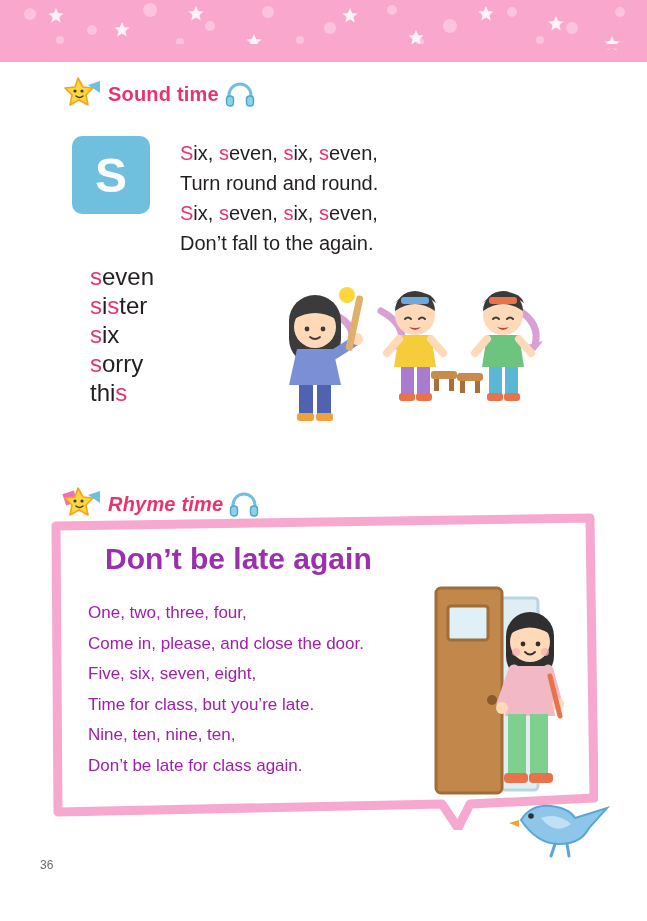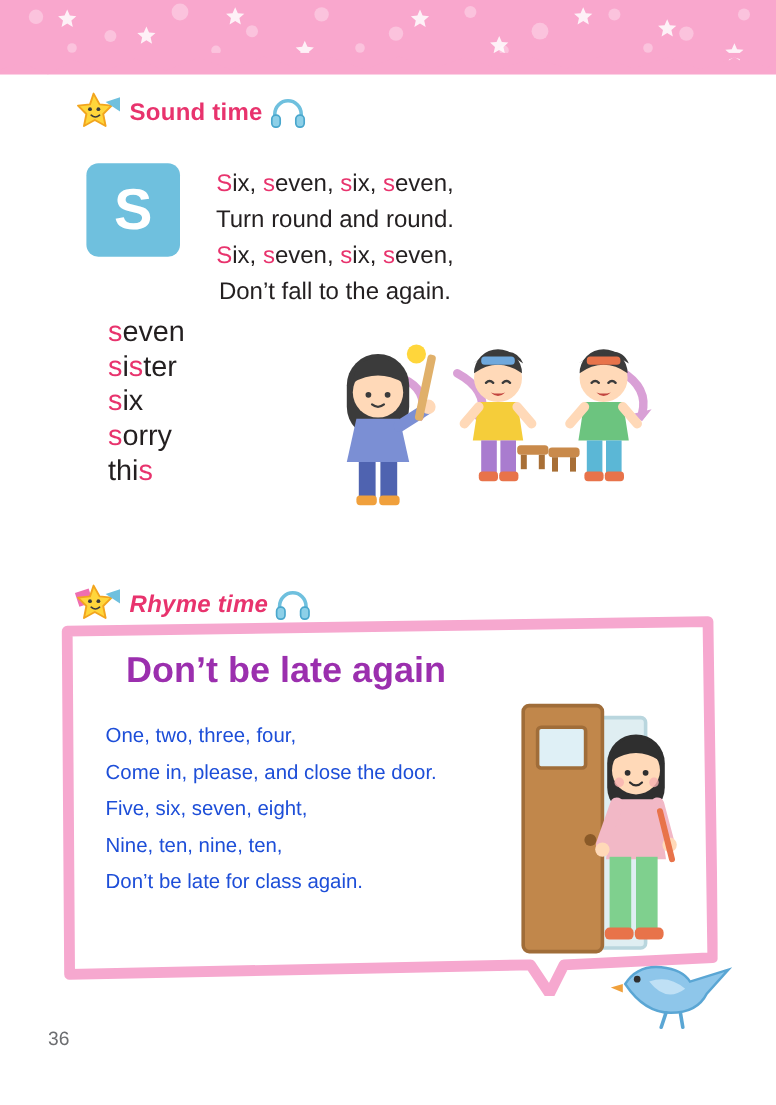--- a/index.html
+++ b/index.html
@@ -76,21 +76,20 @@
     justify-content: center;
     font-family: "Liberation Sans", sans-serif;
   }
 
   .chant {
     position: absolute;
     left: 180px; top: 138px;
     font-size: 20px;
     color: #231f20;
     line-height: 30px;
-    text-align: center;
   }
   .chant div { white-space: nowrap; }
   .hl { color: #e8336d; }
 
   .wordlist {
     position: absolute;
     left: 90px; top: 262px;
     font-size: 24px;
     color: #231f20;
     line-height: 29px;
@@ -123,40 +122,40 @@
     font-size: 30px;
     font-weight: bold;
     color: #9b2fae;
     margin-left: 17px;
   }
 
   .rhyme-lines {
     position: absolute;
     left: 88px; top: 598px;
     font-size: 17px;
-    color: #1d4ed8;
+    color: #a21caf;
     line-height: 30.5px;
   }
   .rhyme-lines div { white-space: nowrap; }
 
   .door-art {
     position: absolute;
     left: 428px; top: 580px;
     width: 160px; height: 225px;
   }
   .bird-art {
     position: absolute;
     left: 505px; top: 790px;
     width: 110px; height: 70px;
   }
 
   .page-number {
     position: absolute;
     left: 40px; top: 858px;
-    font-size: 16px;
+    font-size: 12px;
     color: #6d6e71;
   }
 </style>
 </head>
 <body>
 
 <div class="top-banner">
   <svg class="stars" viewBox="0 0 647 62" preserveAspectRatio="none">
     <rect x="0" y="0" width="647" height="62" fill="#f9a7cd"></rect>
     <g fill="#fbc3dd">
@@ -331,20 +330,21 @@
   <svg class="frame" viewBox="0 0 548 318" preserveAspectRatio="none">
     <path d="M6 14 L540 6 L544 286 L420 292 L408 316 L392 292 L8 300 Z" fill="#ffffff" stroke="#f6a8cf" stroke-width="9" stroke-linejoin="round"></path>
   </svg>
 </div>
 
 <div class="rhyme-title">Don’t be late again</div>
 <div class="rhyme-lines" id="rhyme-lines">
     <div>One, two, three, four,</div>
     <div>Come in, please, and close the door.</div>
     <div>Five, six, seven, eight,</div>
+    <div>Time for class, but you’re late.</div>
     <div>Nine, ten, nine, ten,</div>
     <div>Don’t be late for class again.</div>
   </div>
 
 <div class="door-art">
   <svg viewBox="0 0 160 225" width="160" height="225">
     <rect x="52" y="18" width="58" height="192" rx="4" fill="#dfeef2" stroke="#b9d6de" stroke-width="3"></rect>
     <rect x="8" y="8" width="66" height="205" rx="5" fill="#c1874b" stroke="#a06d39" stroke-width="3"></rect>
     <rect x="20" y="26" width="40" height="34" rx="3" fill="#dff0f6" stroke="#a06d39" stroke-width="3"></rect>
     <circle cx="64" cy="120" r="5" fill="#8a5a28"></circle>

